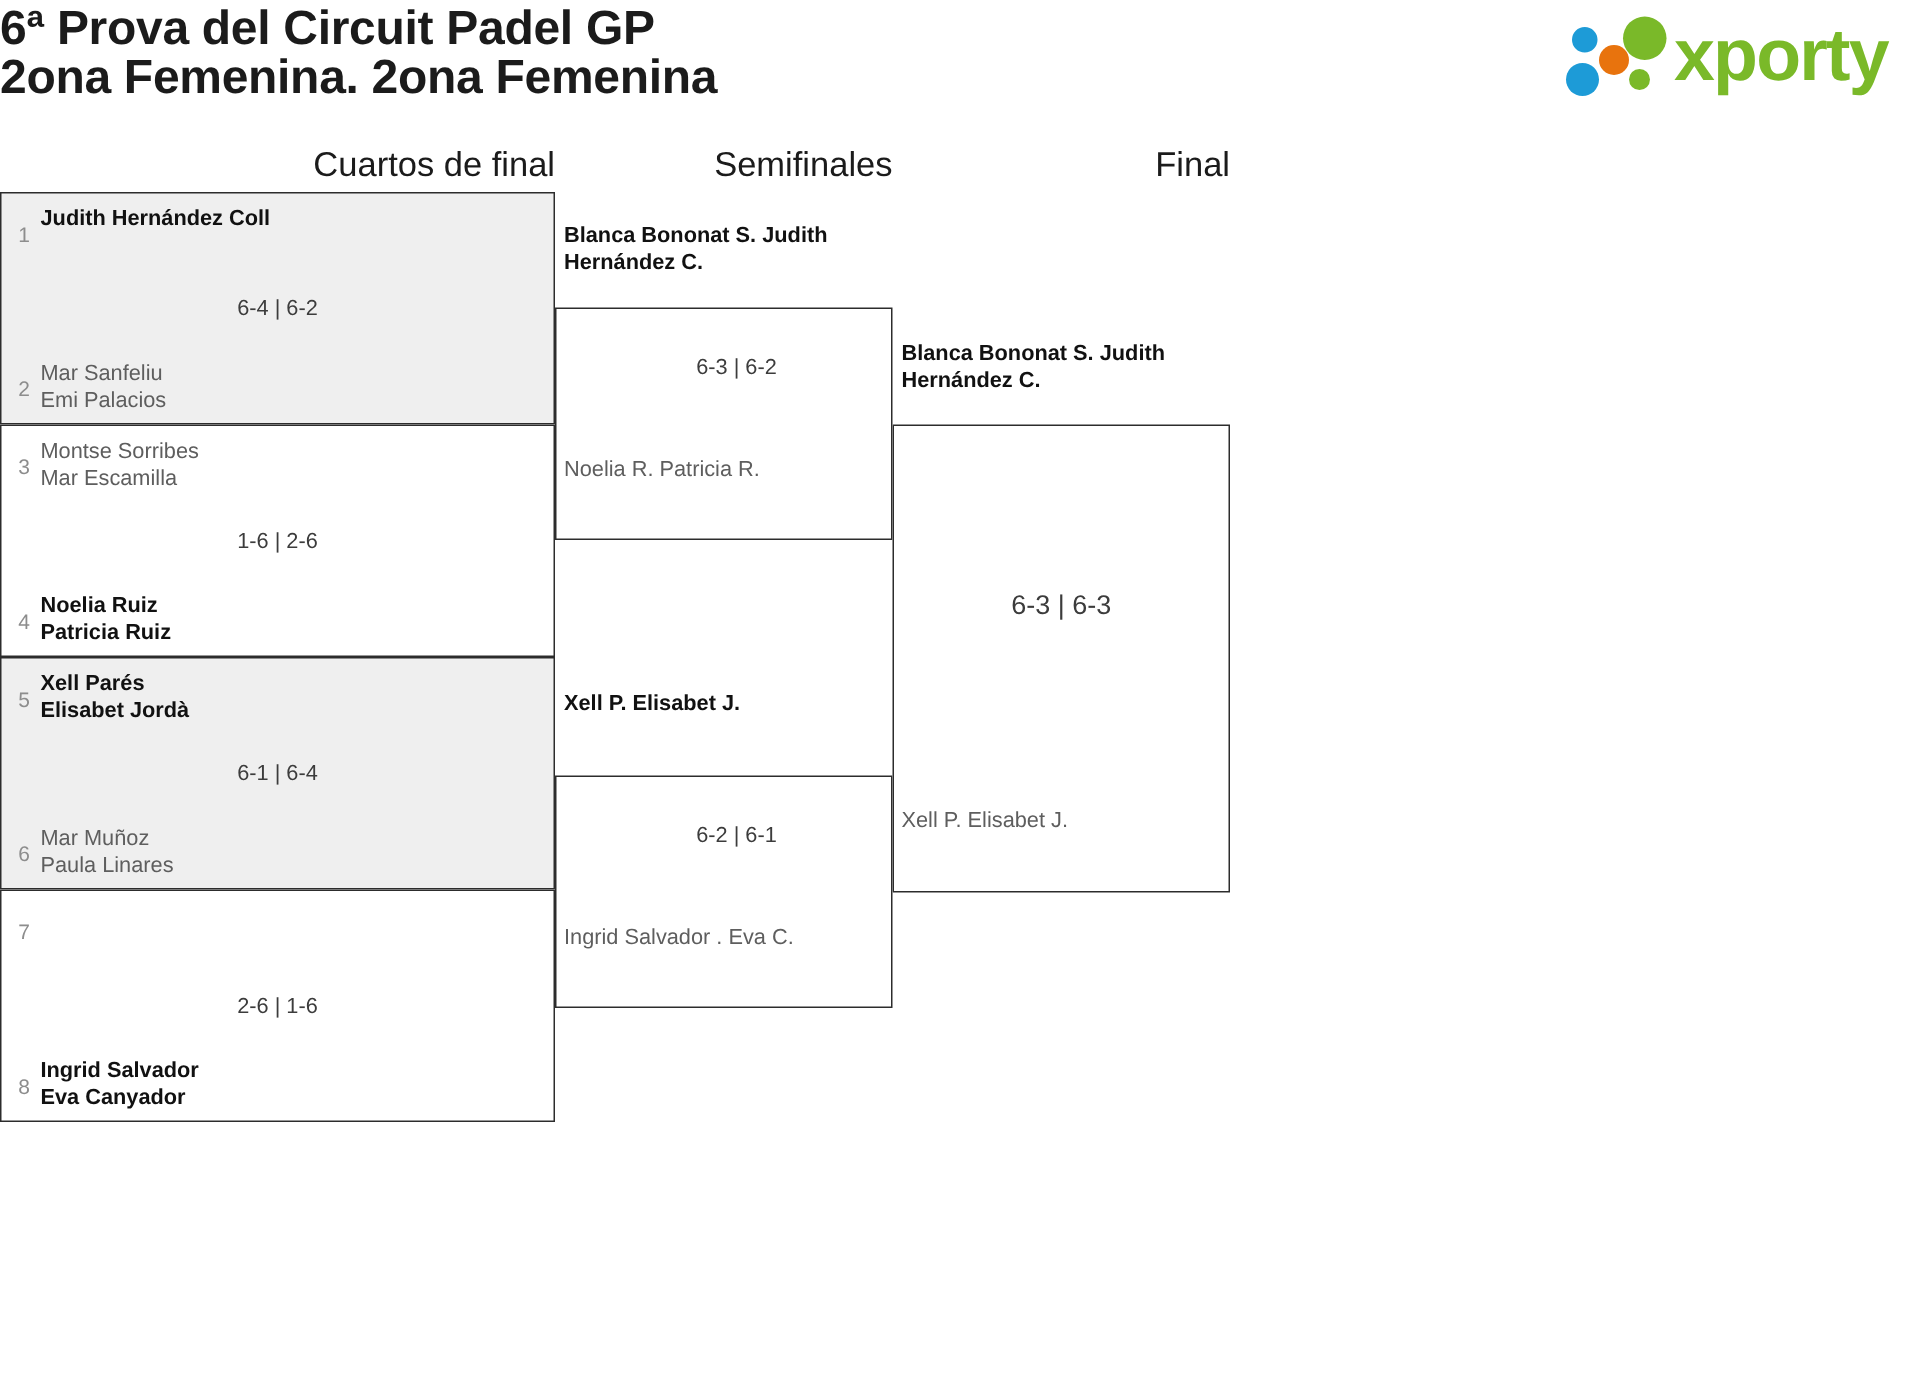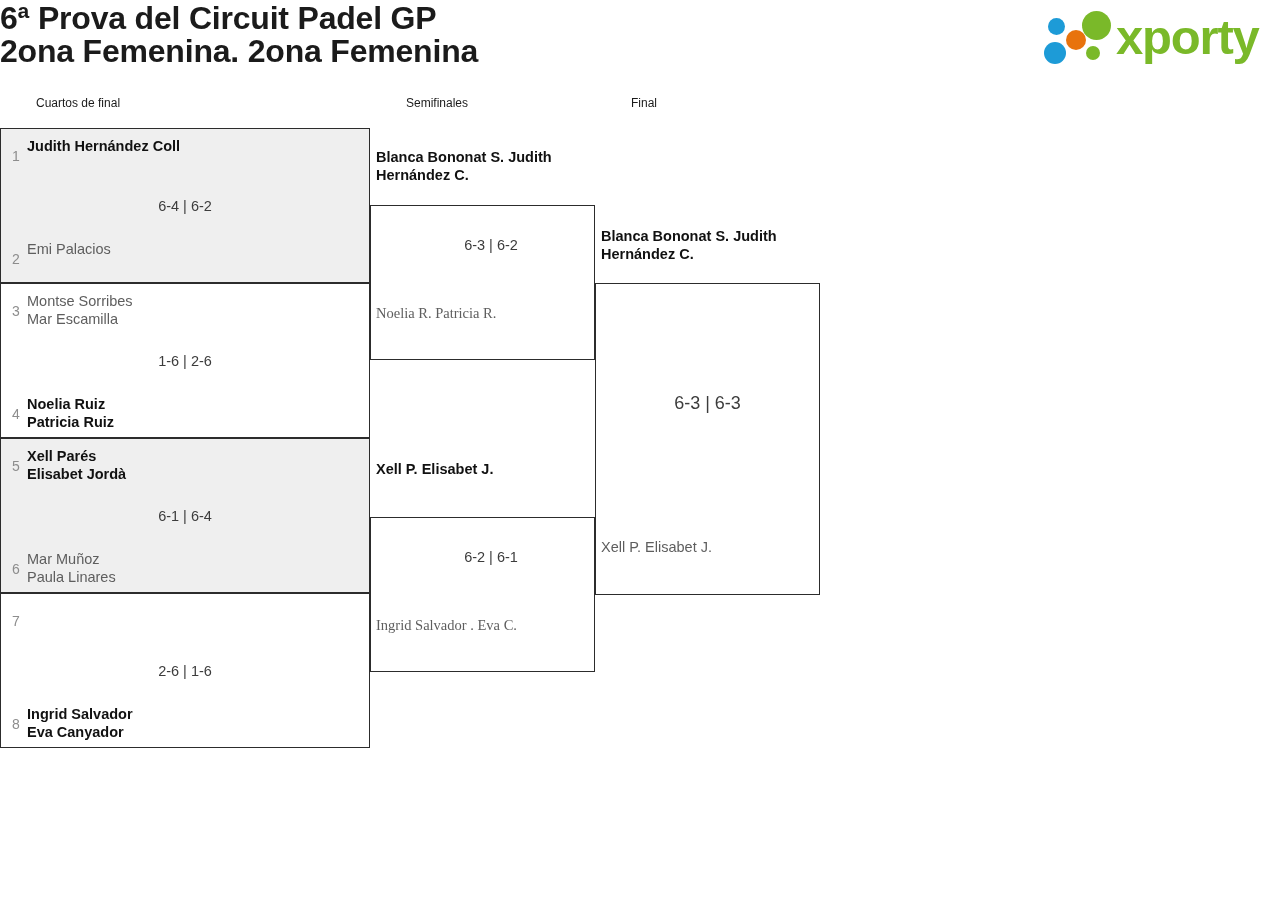--- a/index.html
+++ b/index.html
@@ -30,22 +30,22 @@
   .dot.d5 { left:44px; top:36px; width:14px; height:14px; background:#7ab929; }
   .logo-word {
     position:absolute; left:74px; top:-2px;
     font-size:49px; font-weight:700; color:#7ab929;
     letter-spacing:-1.2px; line-height:62px;
   }
 
   
   .round-head {
     position:absolute; top:96px;
-    font-size:12px; font-weight:400; color:#1b1b1b;
-    text-align:left; white-space:nowrap;margin-left:36px;
+    font-size:23px; font-weight:400; color:#1b1b1b;
+    text-align:right; white-space:nowrap;
   }
   .rh-0 { left:0px;   width:370px; }
   .rh-1 { left:370px; width:225px; }
   .rh-2 { left:595px; width:225px; }
 
   
   .r1-box {
     position:absolute; left:0px; width:370px; height:155px;
     border:1px solid #2c2c2c;
   }
@@ -87,21 +87,21 @@
   .r2-b1 { top:517px; }
 
   .r2-winner {
     position:absolute; left:376px; width:219px;
     font-size:14.5px; line-height:18px;
   }
   .r2-w0 { top:148px; }
   .r2-w1 { top:460px; }
   .r2-loser {
     position:absolute; left:376px; width:219px;
-    font-size:14.5px; line-height:18px;font-family:Liberation Serif, serif;
+    font-size:14.5px; line-height:18px;
   }
   .r2-l0 { top:304px; }
   .r2-l1 { top:616px; }
   .r2-score {
     position:absolute; left:370px; width:225px;
     text-align:center; font-size:14.5px; color:#3c3c3c;padding-left:17px;
   }
   .r2-s0 { top:237px; }
   .r2-s1 { top:549px; }
 
@@ -152,20 +152,21 @@
     <div class="r1-top">
       <div class="seed">1</div>
       <div class="pair">
         <span class="p win">Judith Hernández Coll</span>
       </div>
     </div>
     <div class="r1-score">6-4 | 6-2</div>
     <div class="r1-bot">
       <div class="seed">2</div>
       <div class="pair">
+        <span class="p lose">Mar Sanfeliu</span>
         <span class="p lose">Emi Palacios</span>
       </div>
     </div>
   </div>
 
   <div class="r1-box plain r1-b1">
     <div class="r1-top">
       <div class="seed">3</div>
       <div class="pair">
         <span class="p lose">Montse Sorribes</span>

